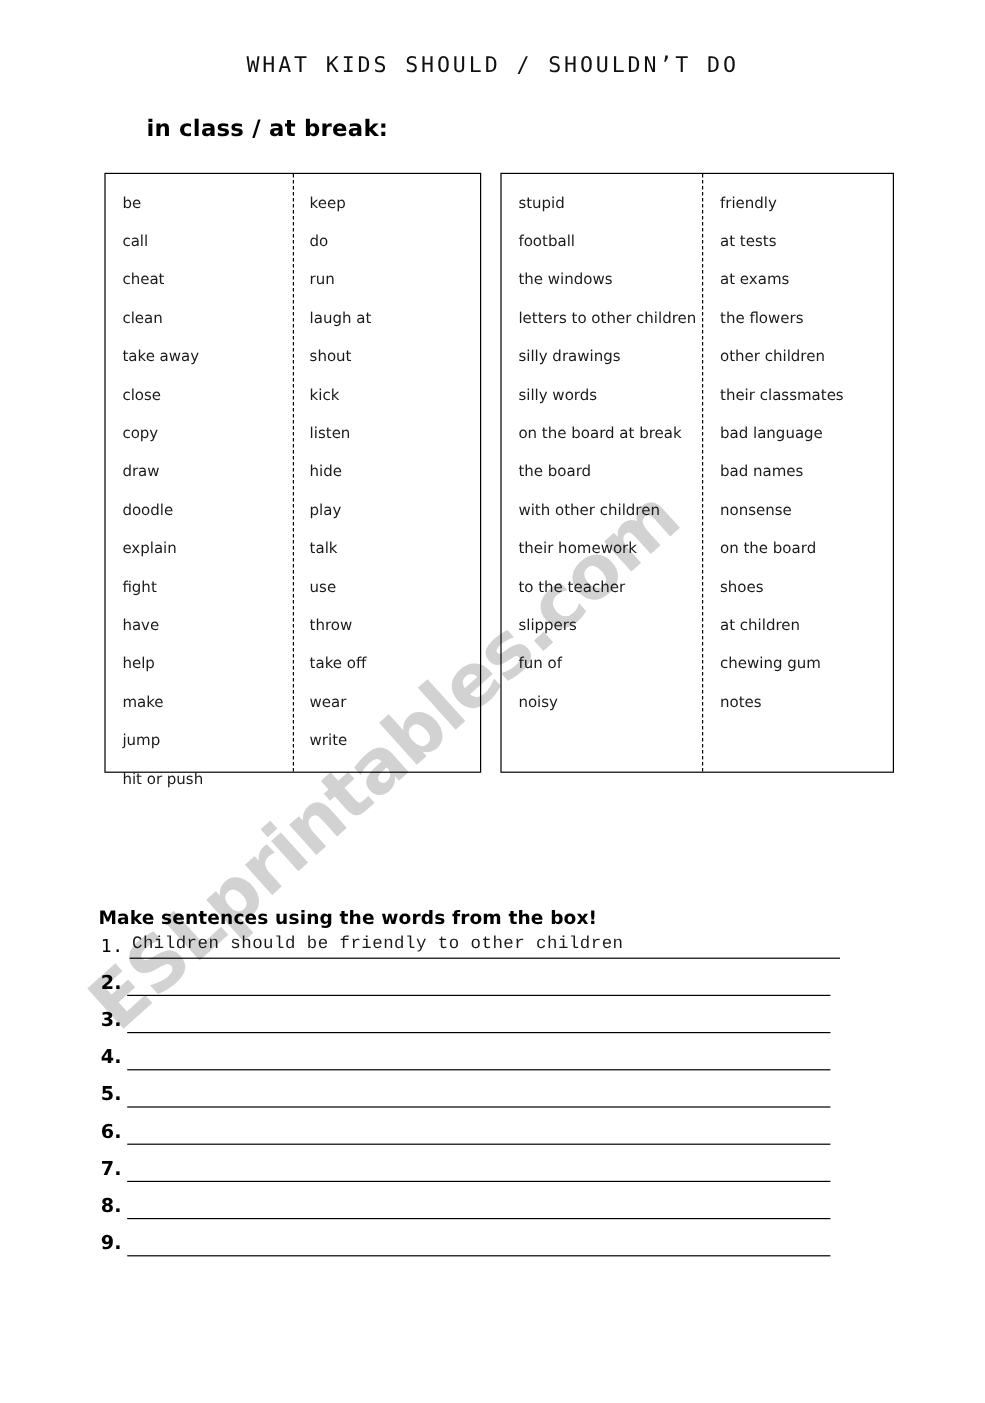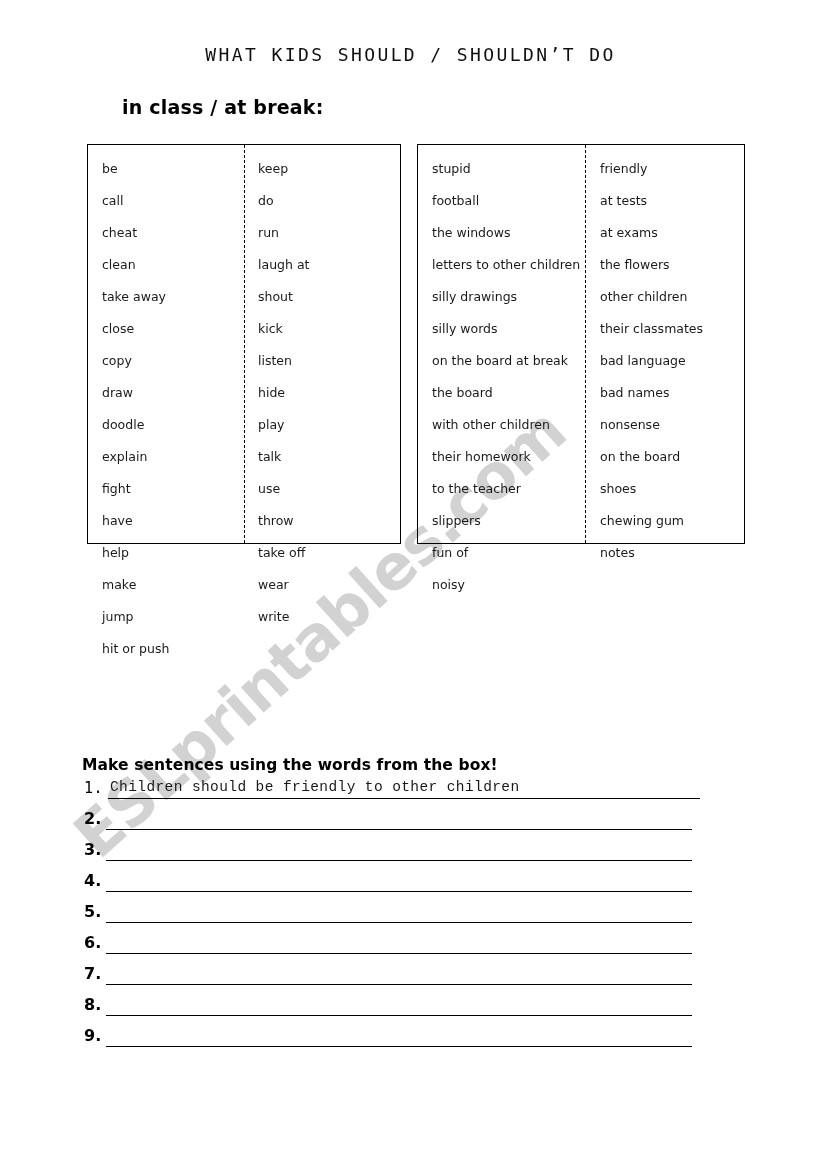--- a/index.html
+++ b/index.html
@@ -66,21 +66,21 @@
     font-weight: bold;
     letter-spacing: 0.2px;
     color: #000000;
     z-index: 10;
   }
 
   
   .wordbox {
     position: absolute;
     top: 144px;
-    height: 400px;
+    height: 500px;
     border: 1.4px solid #000000;
     background: transparent;
     box-sizing: border-box;
     z-index: 8;
   }
   #wordbox-1 { left: 87px;  width: 314px; }
   #wordbox-2 { left: 417px; width: 328px; }
 
   .wordbox .divider {
     position: absolute;
@@ -252,20 +252,21 @@
         <div class="wb-item">at tests</div>
         <div class="wb-item">at exams</div>
         <div class="wb-item">the flowers</div>
         <div class="wb-item">other children</div>
         <div class="wb-item">their classmates</div>
         <div class="wb-item">bad language</div>
         <div class="wb-item">bad names</div>
         <div class="wb-item">nonsense</div>
         <div class="wb-item">on the board</div>
         <div class="wb-item">shoes</div>
+        <div class="wb-item">at children</div>
         <div class="wb-item">chewing gum</div>
         <div class="wb-item">notes</div>
       </div>
   </div>
 
   <div class="instruction">Make sentences using the words from the box!</div>
 
   <div class="answers" id="answers-list">
       <div class="answer-row example">
         <span class="answer-num">1.</span>

